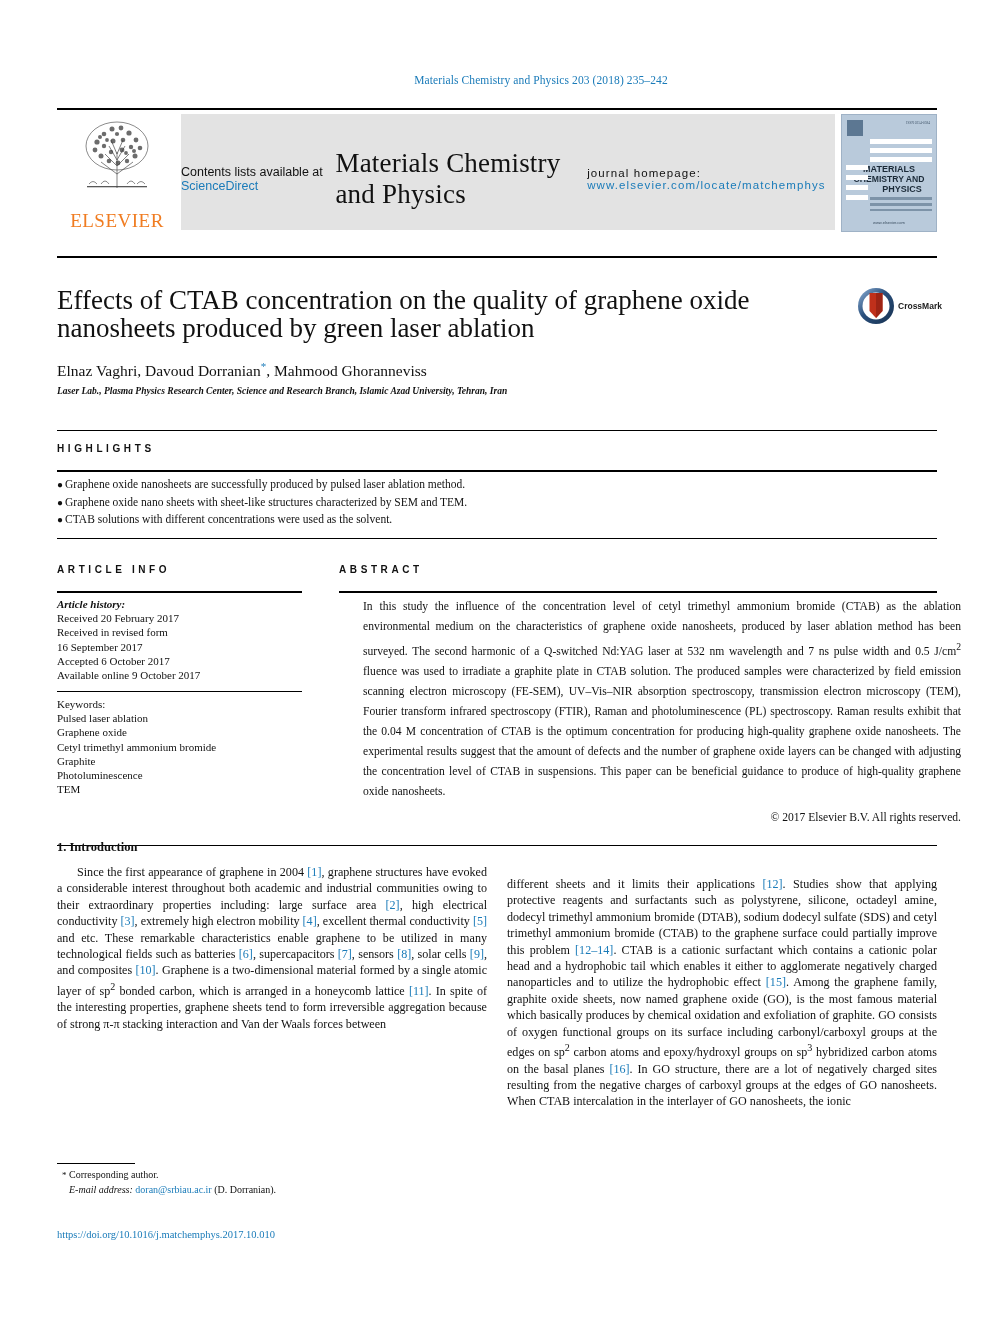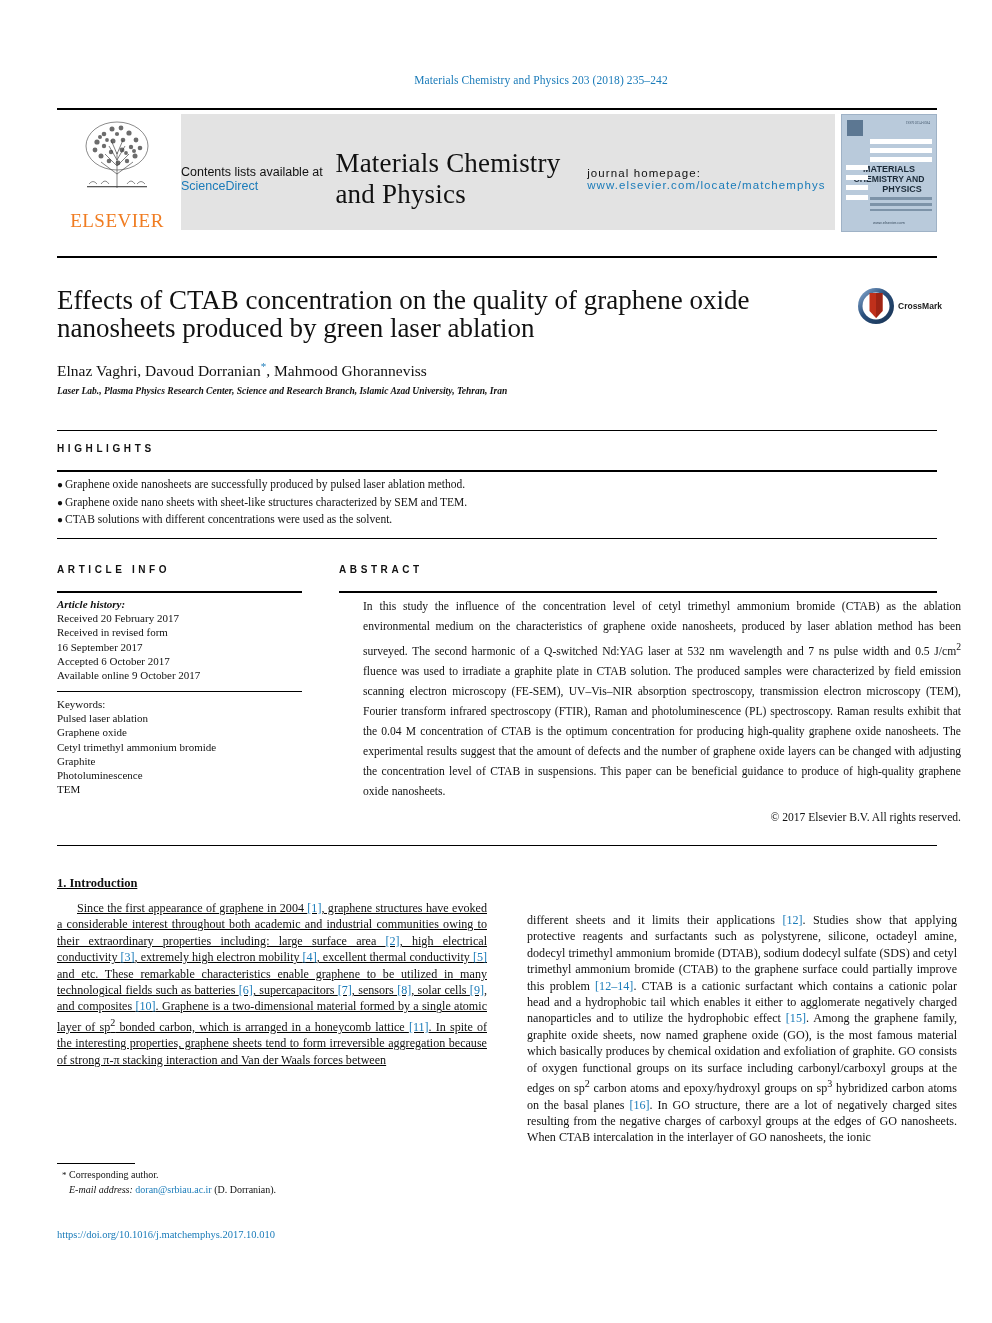--- a/index.html
+++ b/index.html
@@ -250,24 +250,24 @@
   .abstract .copy {
     display: block; text-align: right; margin-top: 6px;
   }
   .mid-rule {
     position: absolute; top: 845px; left: 57px; width: 880px;
     border-top: 1.5px solid #000;
   }
 
   
   .col-left {
-    position: absolute; top: 876px; left: 57px; width: 430px; text-decoration: underline;
+    position: absolute; top: 840px; left: 57px; width: 430px;
   }
   .col-right {
-    position: absolute; top: 876px; left: 527px; width: 430px; margin-top: 36px;
+    position: absolute; top: 876px; left: 507px; width: 430px;
   }
   .sec-title {
     font-size: 12.5px; font-weight: bold; color: #111; margin: 0 0 9px 0;
     font-family: "Liberation Serif", serif;
   }
   .para {
     font-size: 12.1px; line-height: 16.4px; color: #111;
     text-align: justify; margin: 0;
   }
   .para.indent { text-indent: 20px; }

